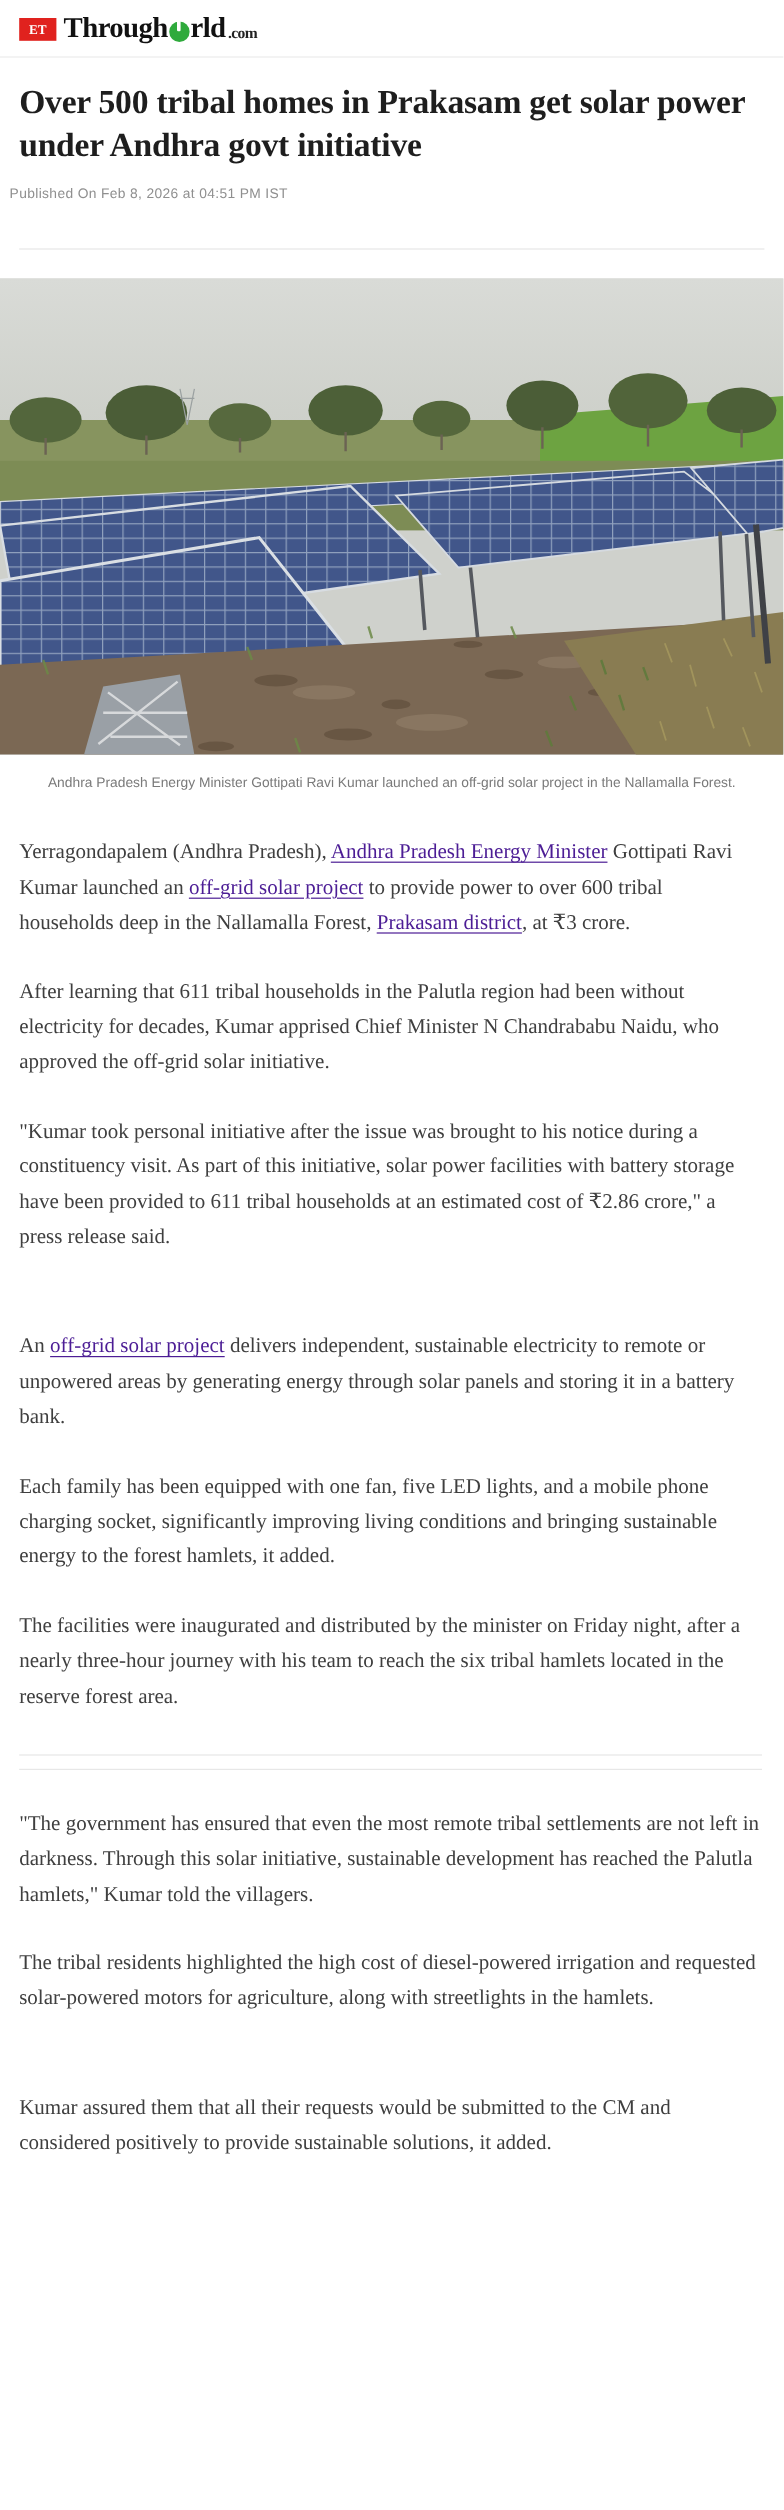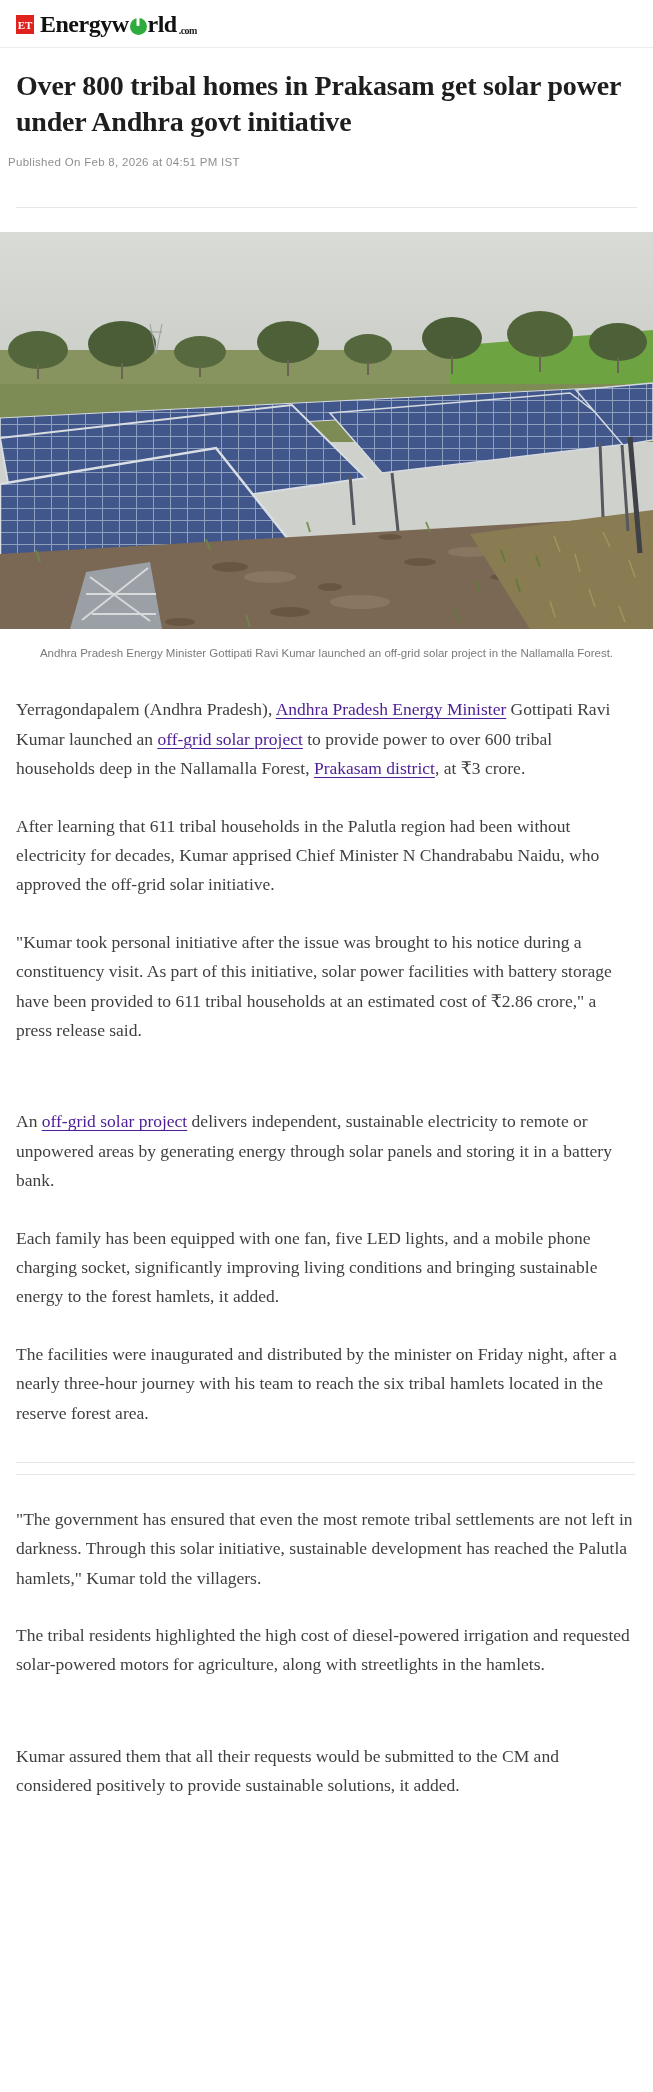--- a/index.html
+++ b/index.html
@@ -1,29 +1,29 @@
 <!DOCTYPE html>
 <html><head>
 <meta charset="utf-8">
 <style>
   html,body{margin:0;padding:0;background:#ffffff;}
   body{width:653px;font-family:"Liberation Serif","DejaVu Serif",serif;color:#3f3f3f;}
 
   
   .masthead{padding:11px 16px 9px;border-bottom:1px solid #ececec;}
   .logo-row{display:flex;align-items:center;gap:6px;cursor:pointer;}
-  .et-badge{display:inline-flex;align-items:center;justify-content:center;width:18px;height:19px;
+  .et-badge{display:inline-flex;align-items:center;justify-content:center;width:31px;height:19px;
     background:#e0221e;color:#fff;font-family:"Liberation Serif",serif;font-weight:bold;font-size:11px;}
   .brand{font-family:"Liberation Serif","DejaVu Serif",serif;font-weight:bold;font-size:24px;color:#111;
     letter-spacing:-0.5px;display:inline-flex;align-items:center;}
   .power-icon{position:relative;display:inline-block;width:17px;height:17px;border-radius:50%;
     background:#2faa3c;margin:3px 1px 0 1px;}
   .power-icon::after{content:"";position:absolute;left:50%;top:-2px;transform:translateX(-50%);
     width:3px;height:10px;background:#fff;border-radius:1px;}
-  .tld{font-size:10px;font-weight:bold;color:#222;margin-left:2px;align-self:flex-end;padding-bottom:2px;}
+  .tld{font-size:13px;font-weight:bold;color:#222;margin-left:2px;align-self:flex-end;padding-bottom:2px;}
   .tagline{margin-top:3px;font-family:"Liberation Serif",serif;font-size:10.5px;color:#9b9290;}
 
   
   .page-title{margin:20px 16px 0;font-size:28px;line-height:1.27;font-weight:bold;color:#1e1e1e;letter-spacing:-0.2px;}
   .published-meta{margin:17px 8px 0;font-family:"Liberation Sans","DejaVu Sans",sans-serif;
     font-size:11.5px;color:#8f8f8f;letter-spacing:.3px;}
   .top-divider{margin:39px 16px 0;border:none;border-top:1px solid #e7e7e7;height:0;}
 
   
   .hero{margin-top:24px;width:653px;height:397px;overflow:hidden;background:#cfd1cc;}
@@ -40,29 +40,29 @@
   .section-divider .rule{border:none;border-top:1px solid #e7e7e7;height:0;margin:0 0 11px 0;}
   .page-bottom-pad{height:16px;}
 </style>
 </head>
 <body>
 
 <header class="masthead">
   <div class="logo-row">
     <span class="et-badge">ET</span>
     <span class="brand">
-        <span>Energyw</span>
+        <span>Through</span>
         <span class="power-icon"></span>
         <span>rld</span>
         <span class="tld">.com</span>
       </span>
   </div>
 </header>
 
-<h1 class="page-title">Over 800 tribal homes in Prakasam get solar power under Andhra govt initiative</h1>
+<h1 class="page-title">Over 500 tribal homes in Prakasam get solar power under Andhra govt initiative</h1>
 <div class="published-meta">Published On Feb 8, 2026 at 04:51 PM IST</div>
 <hr class="top-divider">
 
 <div class="hero">
   <svg width="653" height="397" viewBox="0 0 653 397" preserveAspectRatio="none">
     <defs>
       <linearGradient id="sky" x1="0" y1="0" x2="0" y2="1">
         <stop offset="0" stop-color="#d9dbd7"></stop>
           <stop offset="1" stop-color="#c9ccc5"></stop>
       </linearGradient>

